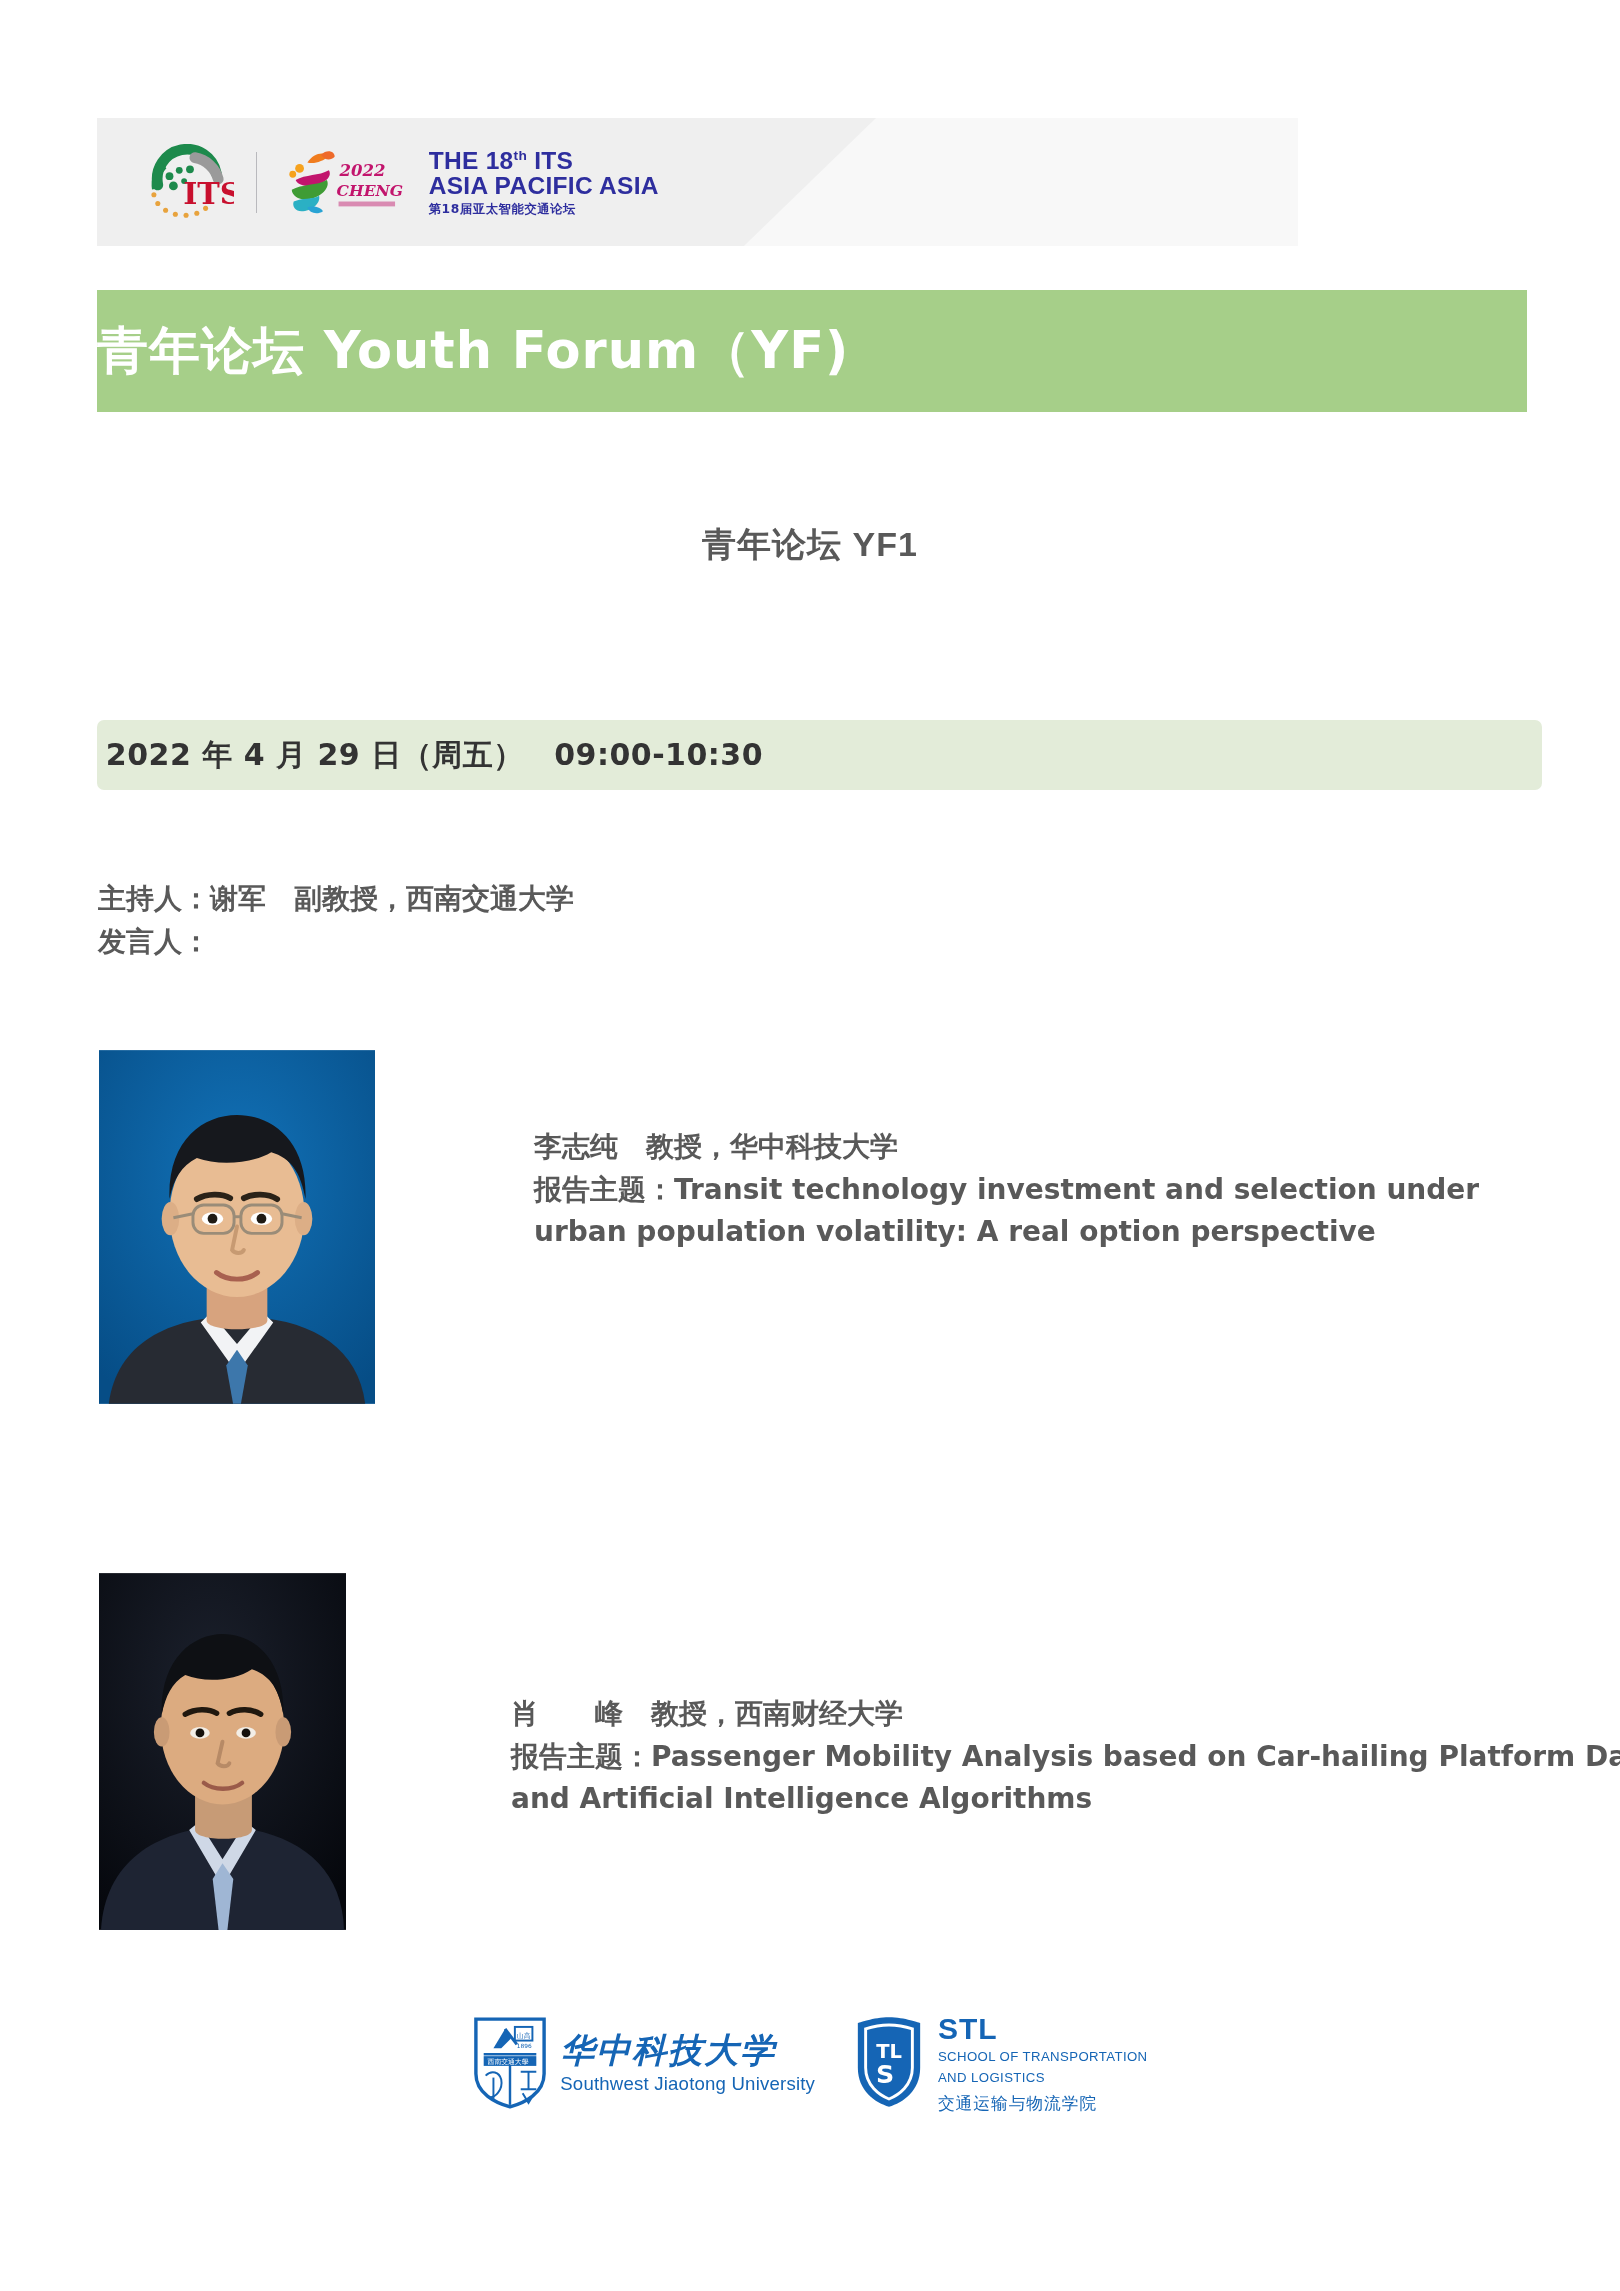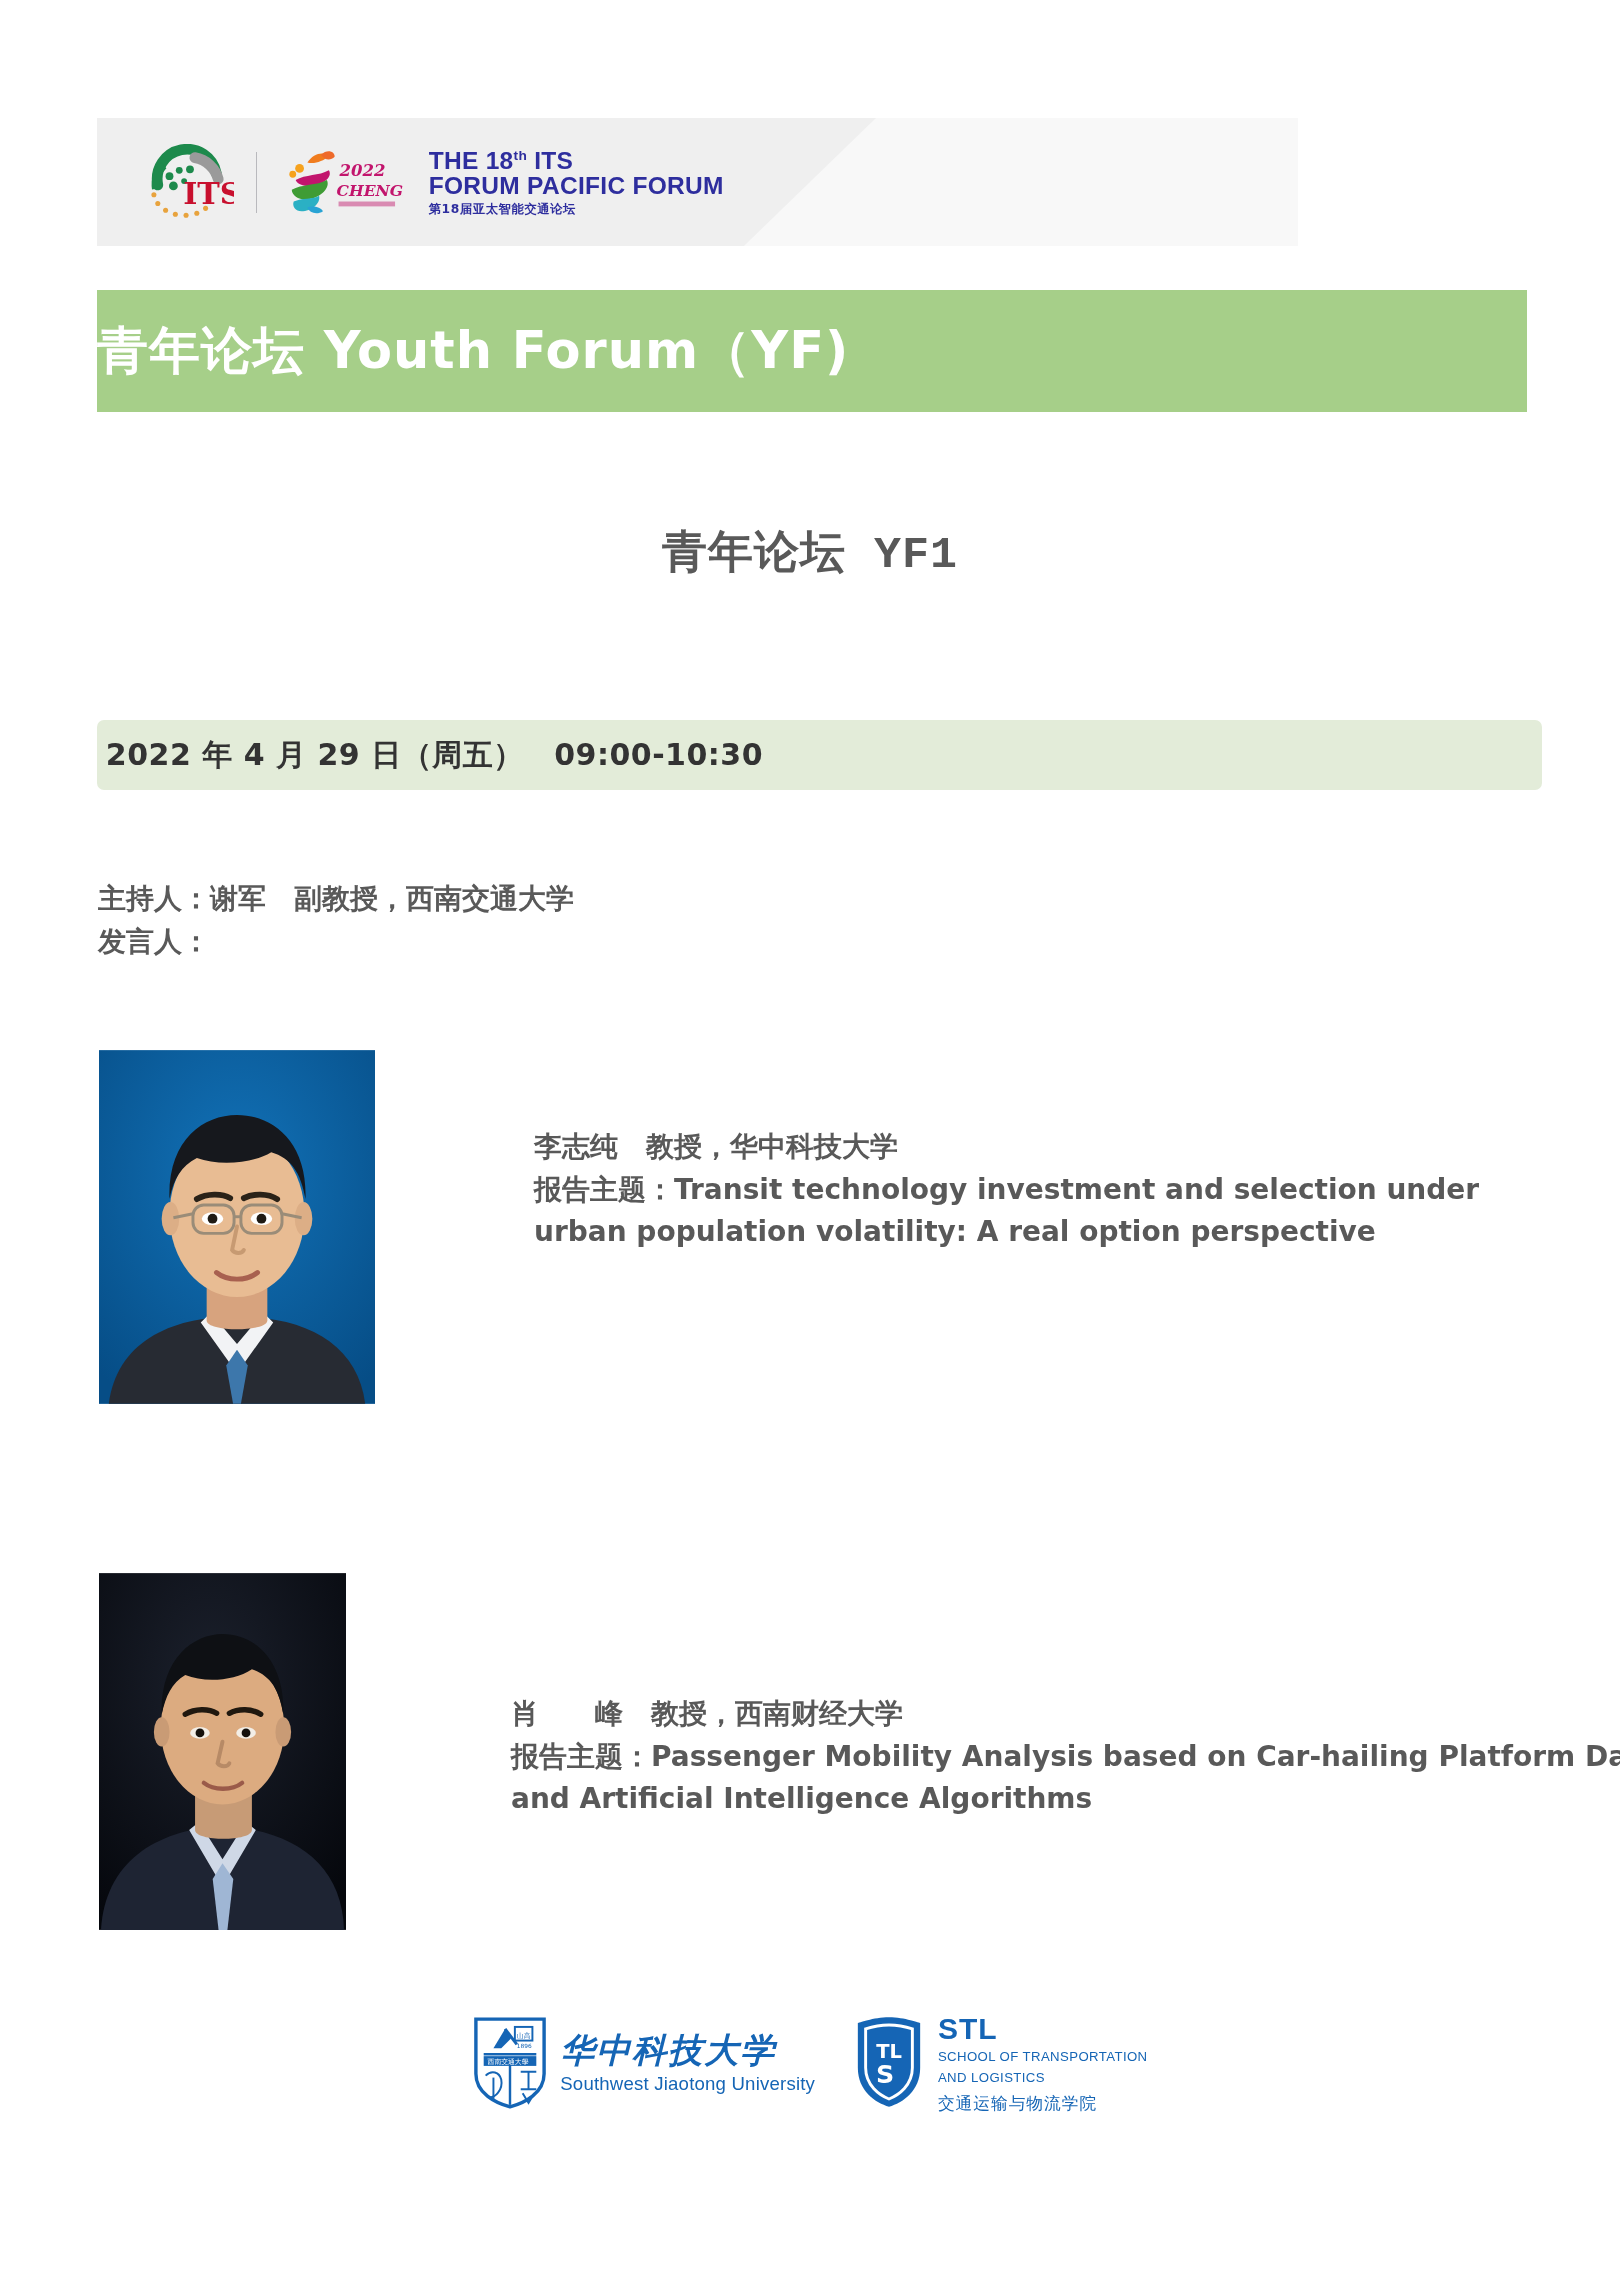--- a/index.html
+++ b/index.html
@@ -85,24 +85,24 @@
     white-space: nowrap;
   }
 
   
   .section-subtitle {
     position: absolute;
     left: 0; top: 522px;
     width: 1620px;
     text-align: center;
     color: #595959;
-    font-size: 45px;
+    font-size: 34px;
     font-weight: bold;
     letter-spacing: 1px;
-    font-family: Liberation Mono, monospace;
+    font-family: Liberation Sans, sans-serif;
   }
 
   
   .date-bar {
     position: absolute;
     left: 97px; top: 720px;
     width: 1445px; height: 70px;
     background: #e3ecd9;
     display: flex;
     align-items: center;
@@ -273,21 +273,21 @@
           <path d="M30 64 C36 62, 44 64, 46 68 C40 72, 32 70, 30 64 Z" fill="#28a3d4"></path>
         </g>
         <text x="63" y="32" font-family="DejaVu Serif, serif" font-size="17" font-weight="bold" font-style="italic" fill="#c2156d">2022</text>
         <text x="60" y="52" font-family="DejaVu Serif, serif" font-size="16" font-weight="bold" font-style="italic" fill="#c2156d">CHENGDU</text>
         <rect x="62" y="58" width="58" height="5" fill="#d98bb2"></rect>
       </svg>
     </div>
 
     <div class="forum-title-block">
       <div class="forum-title-en"><span>THE 18</span><sup>th</sup><span> ITS</span></div>
-      <div class="forum-title-en">FORUM PACIFIC FORUM</div>
+      <div class="forum-title-en">ASIA PACIFIC ASIA</div>
       <div class="forum-title-cn">第18届亚太智能交通论坛</div>
     </div>
   </div>
 </div>
 
 <div class="title-banner">
   <span class="title-banner-text">青年论坛 Youth Forum（YF)</span>
 </div>
 
 <div class="section-subtitle">青年论坛 YF1</div>

